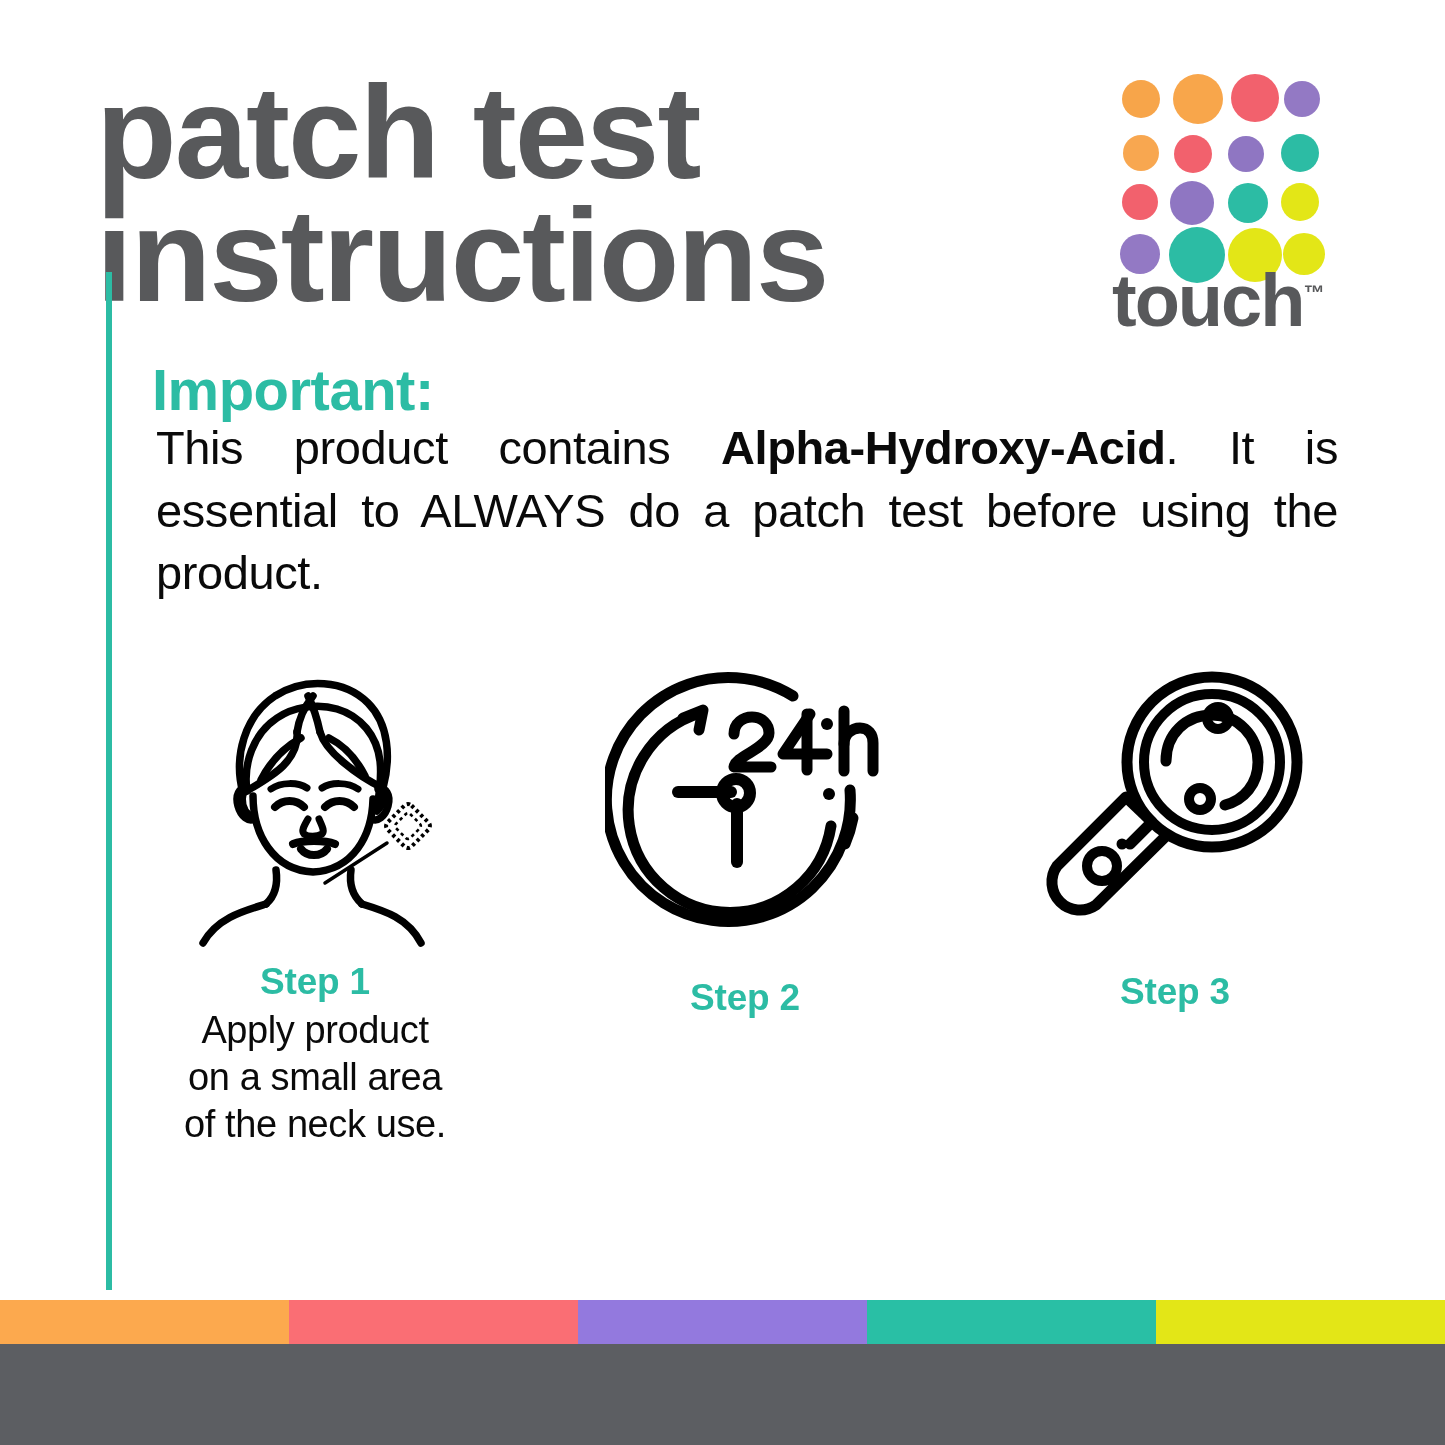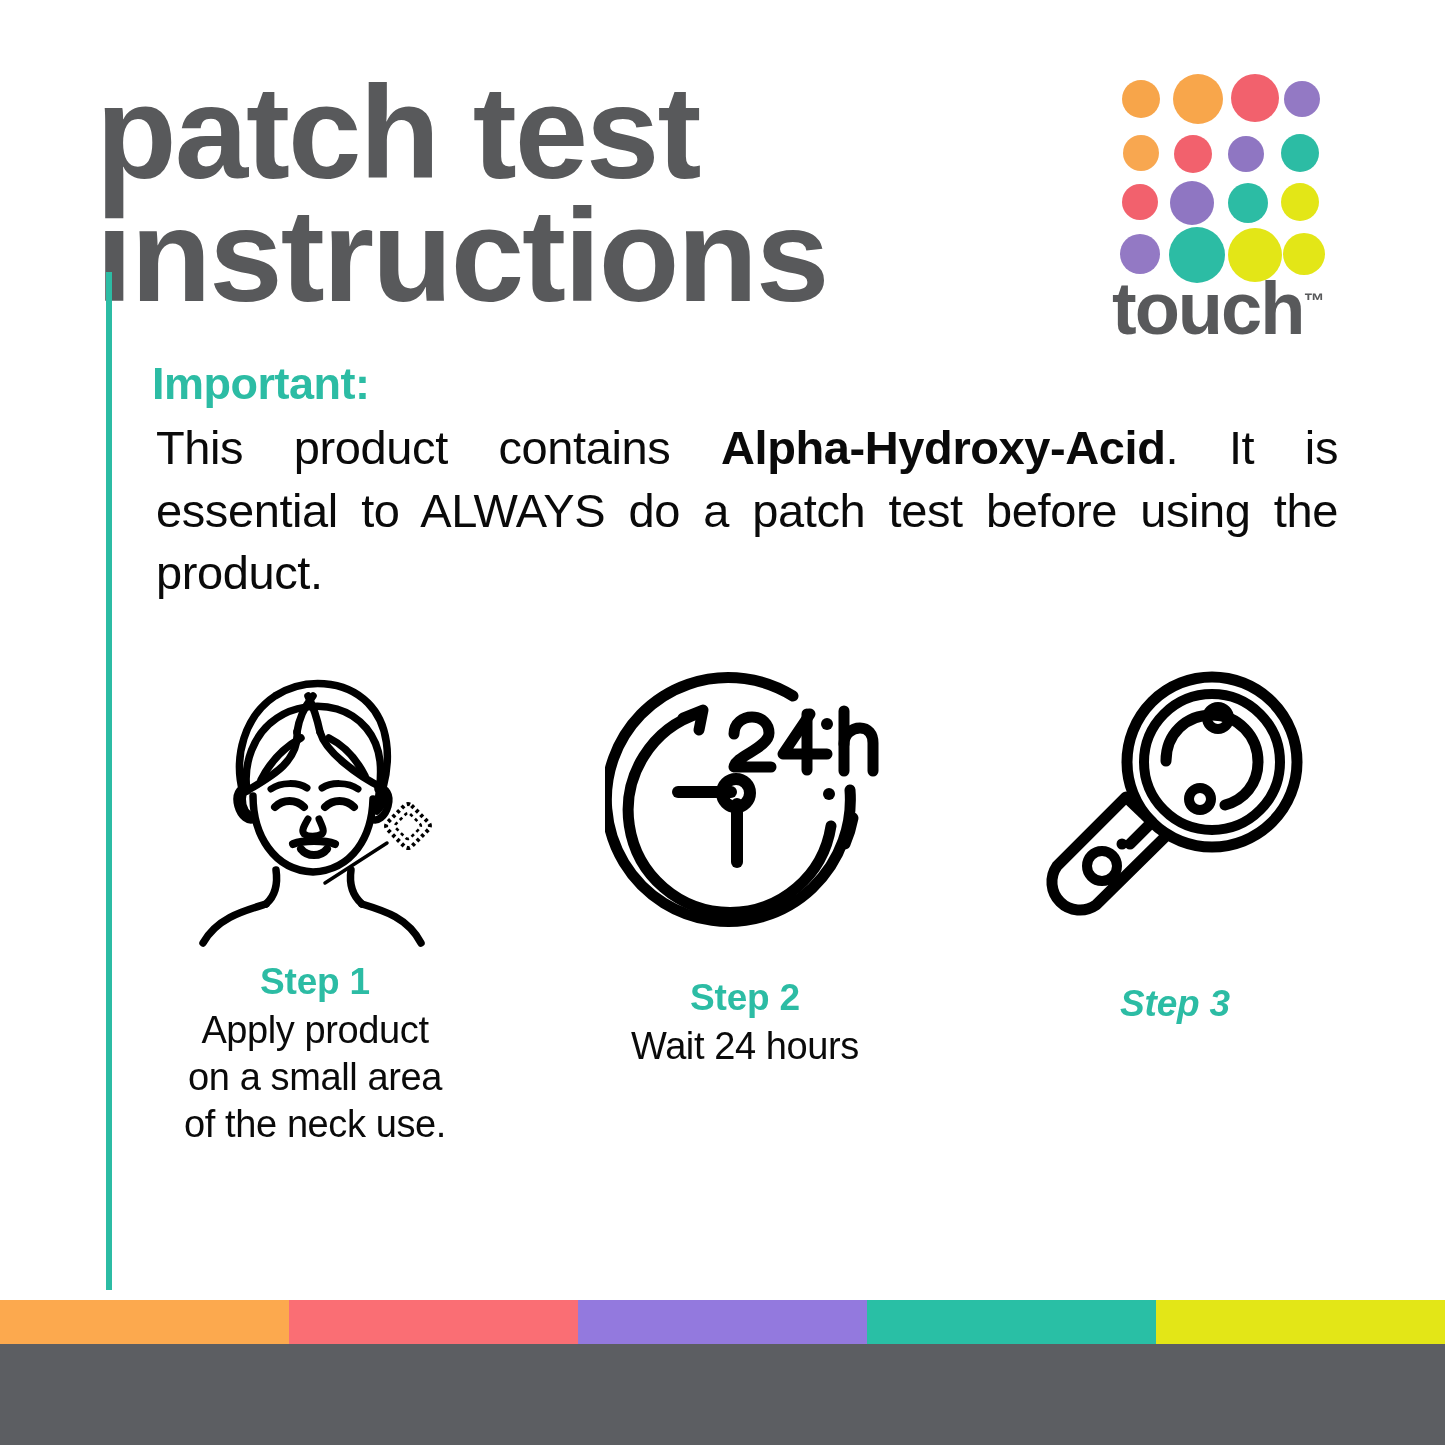--- a/index.html
+++ b/index.html
@@ -62,21 +62,21 @@
     width: 196px;
     height: 176px;
   }
   .dot {
     position: absolute;
     border-radius: 50%;
   }
   .wordmark {
     position: absolute;
     left: -8px;
-    top: 194px;
+    top: 186px;
     font-family: "Liberation Sans", sans-serif;
     font-weight: 700;
     font-size: 74px;
     color: #58595B;
     letter-spacing: -2px;
     line-height: 1;
     white-space: nowrap;
   }
   .tm {
     font-size: 21px;
@@ -84,21 +84,21 @@
     font-weight: 700;
     letter-spacing: 0;
   }
 
   
   .important-label {
     position: absolute;
     left: 152px;
     top: 361px;
     font-weight: 700;
-    font-size: 45px;
+    font-size: 58px;
     color: #2CBCA4;
     letter-spacing: -0.5px;
     line-height: 1;
   }
   .body-copy {
     position: absolute;
     left: 156px;
     top: 417px;
     width: 1182px;
     font-size: 47px;
@@ -145,21 +145,21 @@
     text-align: center;
     letter-spacing: -0.4px;
   }
 
   .step-1 .step-icon { height: 300px; }
   .step-2 .step-icon { height: 300px; }
   .step-3 .step-icon { height: 300px; }
 
   .step-1 .step-label { margin-top: 6px; }
   .step-2 .step-label { margin-top: 22px; }
-  .step-3 .step-label { margin-top: 28px; font-style: italic; }
+  .step-3 .step-label { margin-top: 16px; }
 
   .step-3 .step-caption { letter-spacing: -0.9px; }
 
   
   .colorbar {
     position: absolute;
     left: 0;
     bottom: 101px;
     width: 1445px;
     height: 44px;
@@ -307,23 +307,20 @@
 
             <path d="M202 48 L202 104"></path>
             <path d="M205 48 L178 88 L222 88"></path>
 
             <path d="M239 45 L239 105"></path>
             <path d="M239 78 C239 68 247 62 255 62 C263 62 268 68 268 77 L268 105"></path>
           </g>
         </svg>
       </div>
       <div class="step-label">Step 2</div>
-      <div class="step-caption">
-        <div>Wait 24 hours</div>
-      </div>
     </div>
 
     <div class="step step-3">
       <div class="step-icon">
         <svg width="290" height="280" viewBox="0 0 290 280" aria-hidden="true">
           <g fill="none" stroke="#000000" stroke-linecap="round" stroke-linejoin="round">
 
             <circle cx="182" cy="96" r="85" stroke-width="11"></circle>
 
             <circle cx="182" cy="96" r="68" stroke-width="10"></circle>

